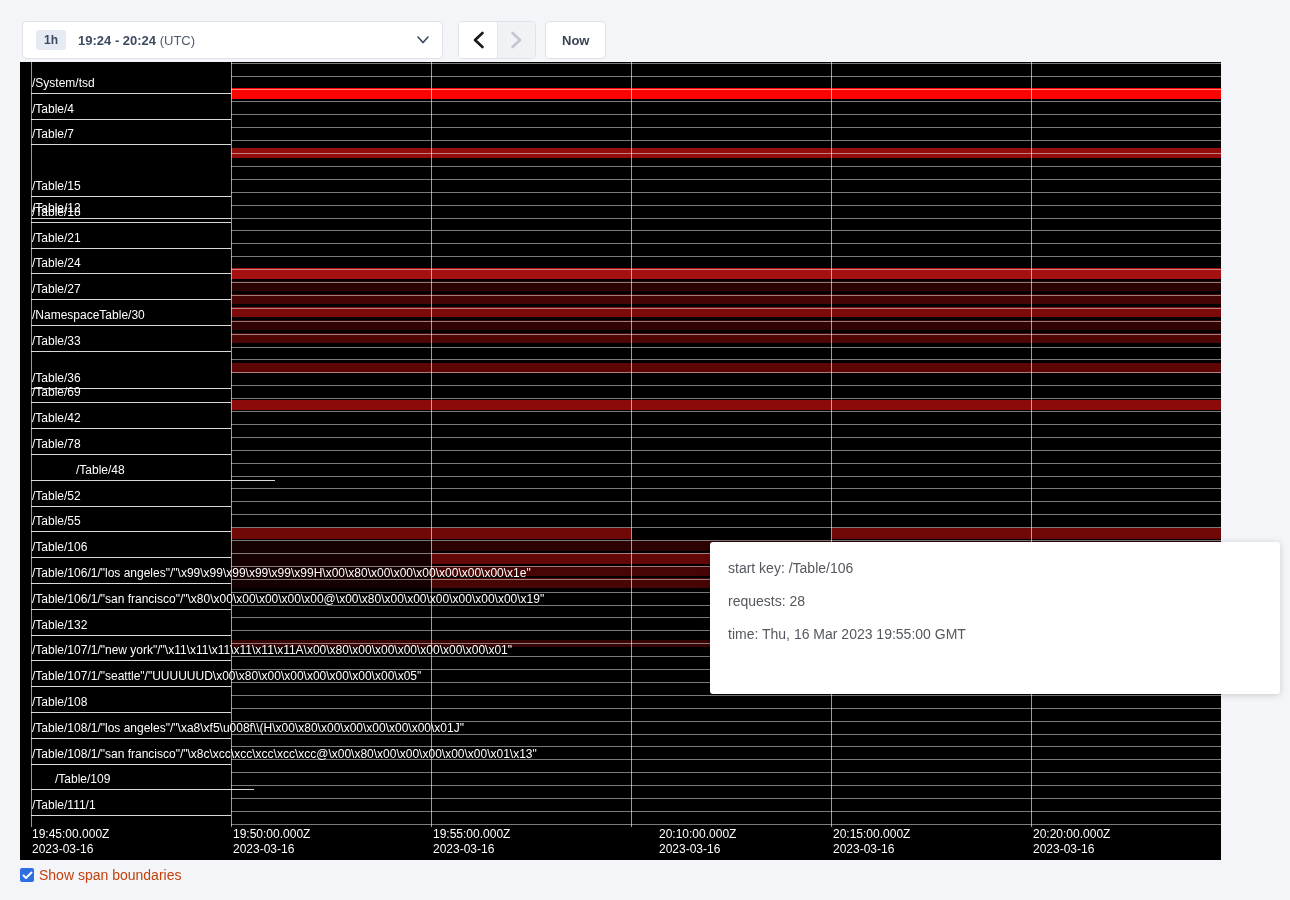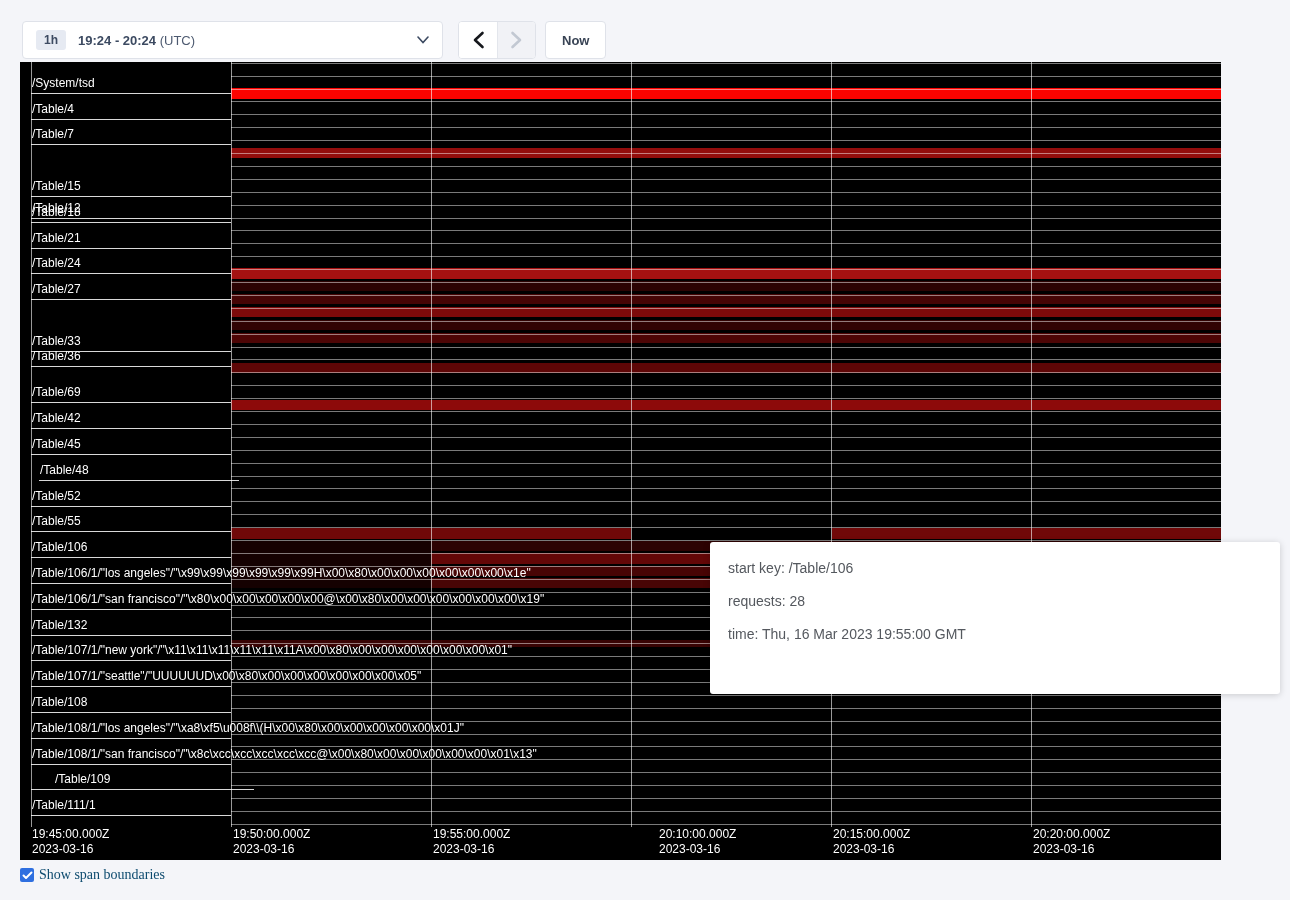--- a/index.html
+++ b/index.html
@@ -61,21 +61,21 @@
     padding:16px 18px;z-index:10;
   }
   .kv-tooltip p{margin:0 0 12px 0;font-size:14px;line-height:21px;color:#54585e;white-space:nowrap;}
   .kv-tooltip p:last-child{margin-bottom:0;}
   
   .cb-row{position:absolute;left:20px;top:867px;display:flex;align-items:center;cursor:pointer;}
   .cb-box{
     width:14px;height:14px;background:#2e6fe0;border-radius:2px;
     display:inline-flex;align-items:center;justify-content:center;margin-right:5px;
   }
-  .cb-label{font-size:14px;color:#0c4a6e;font-family:Liberation Serif, serif;}
+  .cb-label{font-size:14px;color:#c2410c;}
 </style>
 </head>
 <body>
 
 <div class="range-dd">
   <span class="range-badge">1h</span>
   <span class="range-text"><b>19:24 - 20:24</b> <span class="utc">(UTC)</span></span>
   <span class="dd-spacer"></span>
   <svg width="12" height="8" viewBox="0 0 12 8">
       <path d="M1 1 L6 6.5 L11 1" stroke="#3c4a61" stroke-width="1.6" fill="none" stroke-linecap="round"></path>
@@ -202,36 +202,39 @@
     </div>
     <div class="kv-row" style="top: 159.8px; height: 25.8px; left: 11px; width: 200px;">
       <span>/Table/21</span>
     </div>
     <div class="kv-row" style="top: 185.6px; height: 25.8px; left: 11px; width: 200px;">
       <span>/Table/24</span>
     </div>
     <div class="kv-row" style="top: 211.4px; height: 25.8px; left: 11px; width: 200px;">
       <span>/Table/27</span>
     </div>
+    <div class="kv-row" style="top: 237.2px; height: 25.8px; left: 11px; width: 200px;">
+      <span>/NamespaceTable/30</span>
+    </div>
     <div class="kv-row" style="top: 263px; height: 25.8px; left: 11px; width: 200px;">
       <span>/Table/33</span>
     </div>
-    <div class="kv-row" style="top: 278px; height: 25.8px; left: 11px; width: 200px;">
+    <div class="kv-row" style="top: 300px; height: 25.8px; left: 11px; width: 200px;">
       <span>/Table/36</span>
     </div>
     <div class="kv-row" style="top: 314.6px; height: 25.8px; left: 11px; width: 200px;">
       <span>/Table/69</span>
     </div>
     <div class="kv-row" style="top: 340.4px; height: 25.8px; left: 11px; width: 200px; align-items: flex-end;">
       <span>/Table/42</span>
     </div>
     <div class="kv-row" style="top: 366.2px; height: 25.8px; left: 11px; width: 200px;">
-      <span>/Table/45</span>
-    </div>
-    <div class="kv-row" style="top: 392px; height: 25.8px; left: 19px; width: 200px;">
+      <span>/Table/78</span>
+    </div>
+    <div class="kv-row" style="top: 392px; height: 25.8px; left: 11px; width: 200px; padding-left: 44px;">
       <span>/Table/48</span>
     </div>
     <div class="kv-row" style="top: 417.8px; height: 25.8px; left: 11px; width: 200px;">
       <span>/Table/52</span>
     </div>
     <div class="kv-row" style="top: 443.6px; height: 25.8px; left: 11px; width: 200px;">
       <span>/Table/55</span>
     </div>
     <div class="kv-row" style="top: 469.4px; height: 25.8px; left: 11px; width: 200px;">
       <span>/Table/106</span>

